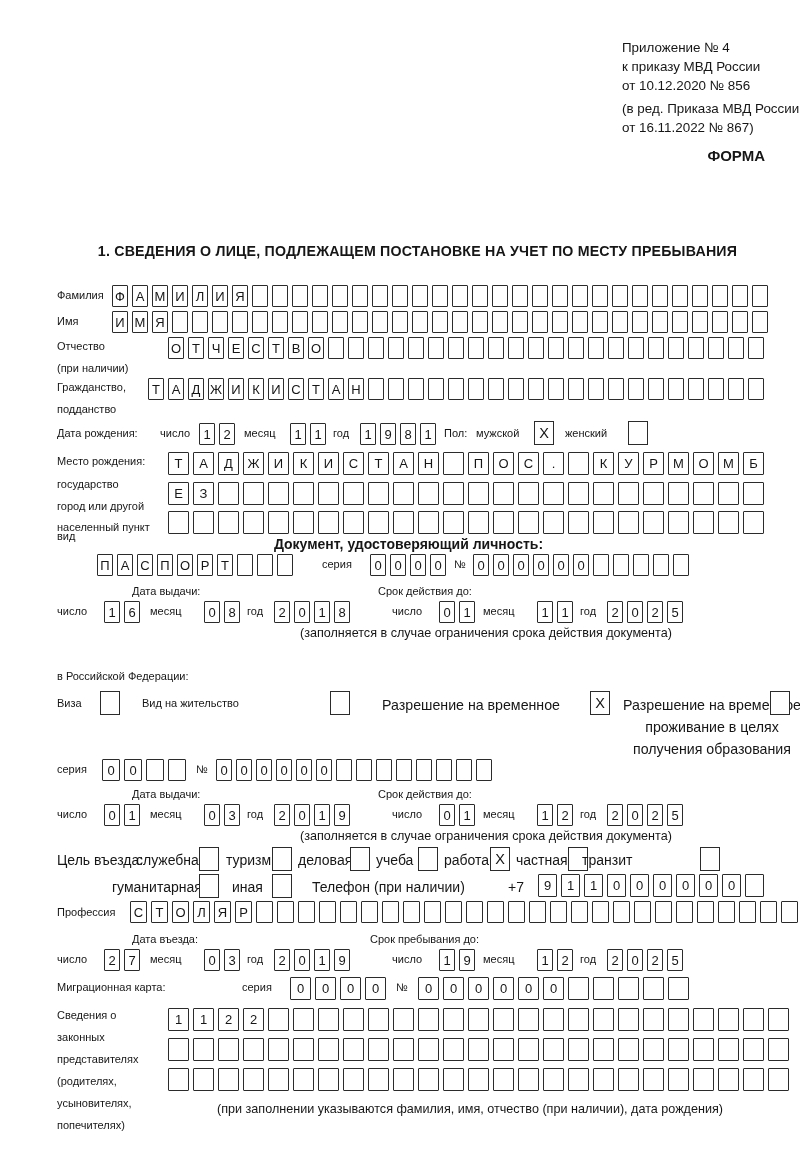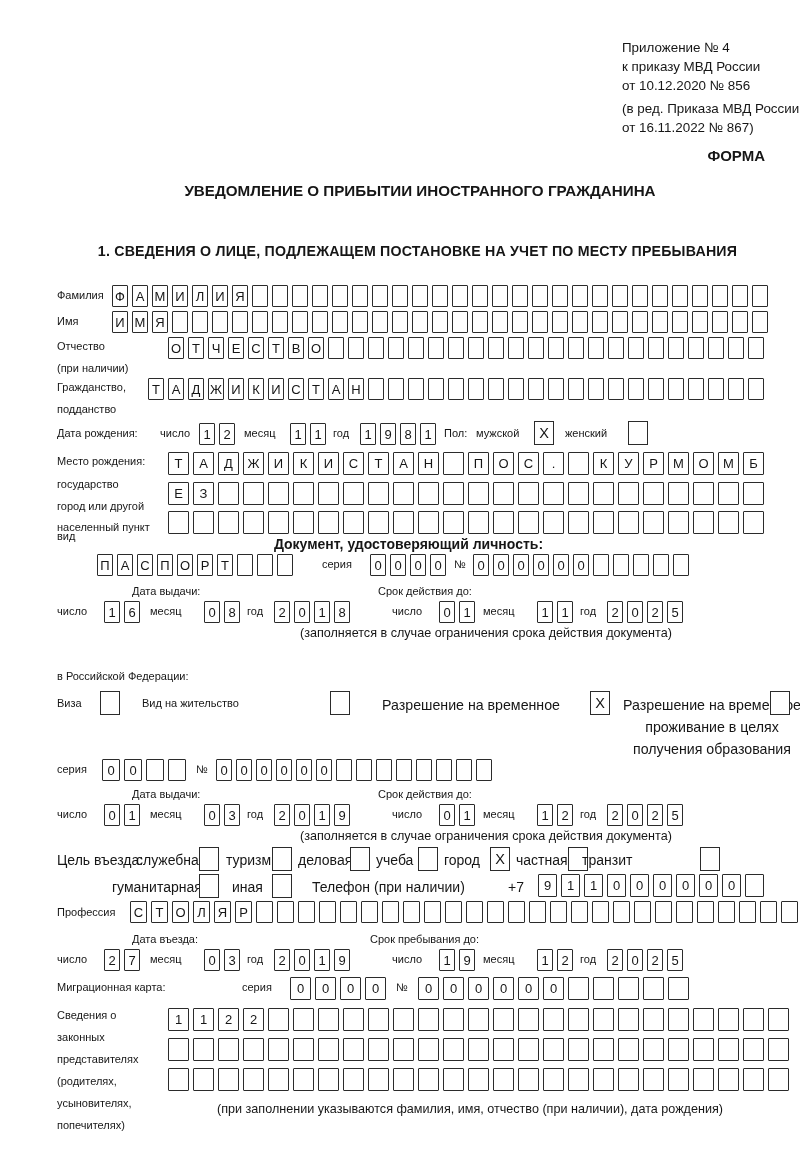--- a/index.html
+++ b/index.html
@@ -36,21 +36,20 @@
     <div>Приложение № 4</div>
     <div>к приказу МВД России</div>
     <div>от 10.12.2020 № 856</div>
     <div style="margin-top:4px;">(в ред. Приказа МВД России</div>
     <div>от 16.11.2022 № 867)</div>
   </div>
 
   <div class="abs b" style="right:35px;top:147px;font-size:15px;">ФОРМА</div>
 
   <div class="abs title" style="left:40px;right:0;top:180px;">
-    <div>УВЕДОМЛЕНИЕ О ПРИБЫТИИ ИНОСТРАННОГО ГРАЖДАНИНА</div>
   </div>
 
   <div class="abs sect" style="left:40px;right:5px;top:243px;">1. СВЕДЕНИЯ О ЛИЦЕ, ПОДЛЕЖАЩЕМ ПОСТАНОВКЕ НА УЧЕТ ПО МЕСТУ ПРЕБЫВАНИЯ</div>
 
   <div class="abs lab" style="left:57px;top:289px;">Фамилия</div>
   <div class="cells" style="left:112px;top:285px;">
       <span class="cell">Ф</span>
       <span class="cell">А</span>
       <span class="cell">М</span>
       <span class="cell">И</span>
@@ -458,21 +457,21 @@
 
   <div class="abs lab14" style="left:57px;top:852px;">Цель въезда:</div>
   <div class="abs lab14" style="left:136px;top:852px;">служебная</div>
   <div class="chk" style="left:199px;top:847px;"></div>
   <div class="abs lab14" style="left:226px;top:852px;">туризм</div>
   <div class="chk" style="left:272px;top:847px;"></div>
   <div class="abs lab14" style="left:298px;top:852px;">деловая</div>
   <div class="chk" style="left:350px;top:847px;"></div>
   <div class="abs lab14" style="left:376px;top:852px;">учеба</div>
   <div class="chk" style="left:418px;top:847px;"></div>
-  <div class="abs lab14" style="left:444px;top:852px;">город</div>
+  <div class="abs lab14" style="left:444px;top:852px;">работа</div>
   <div class="chk" style="left:490px;top:847px;">X</div>
   <div class="abs lab14" style="left:516px;top:852px;">частная</div>
   <div class="chk" style="left:568px;top:847px;"></div>
   <div class="abs lab14" style="left:582px;top:852px;">транзит</div>
   <div class="chk" style="left:700px;top:847px;"></div>
 
   <div class="abs lab14" style="left:112px;top:879px;">гуманитарная</div>
   <div class="chk" style="left:199px;top:874px;"></div>
   <div class="abs lab14" style="left:232px;top:879px;">иная</div>
   <div class="chk" style="left:272px;top:874px;"></div>

